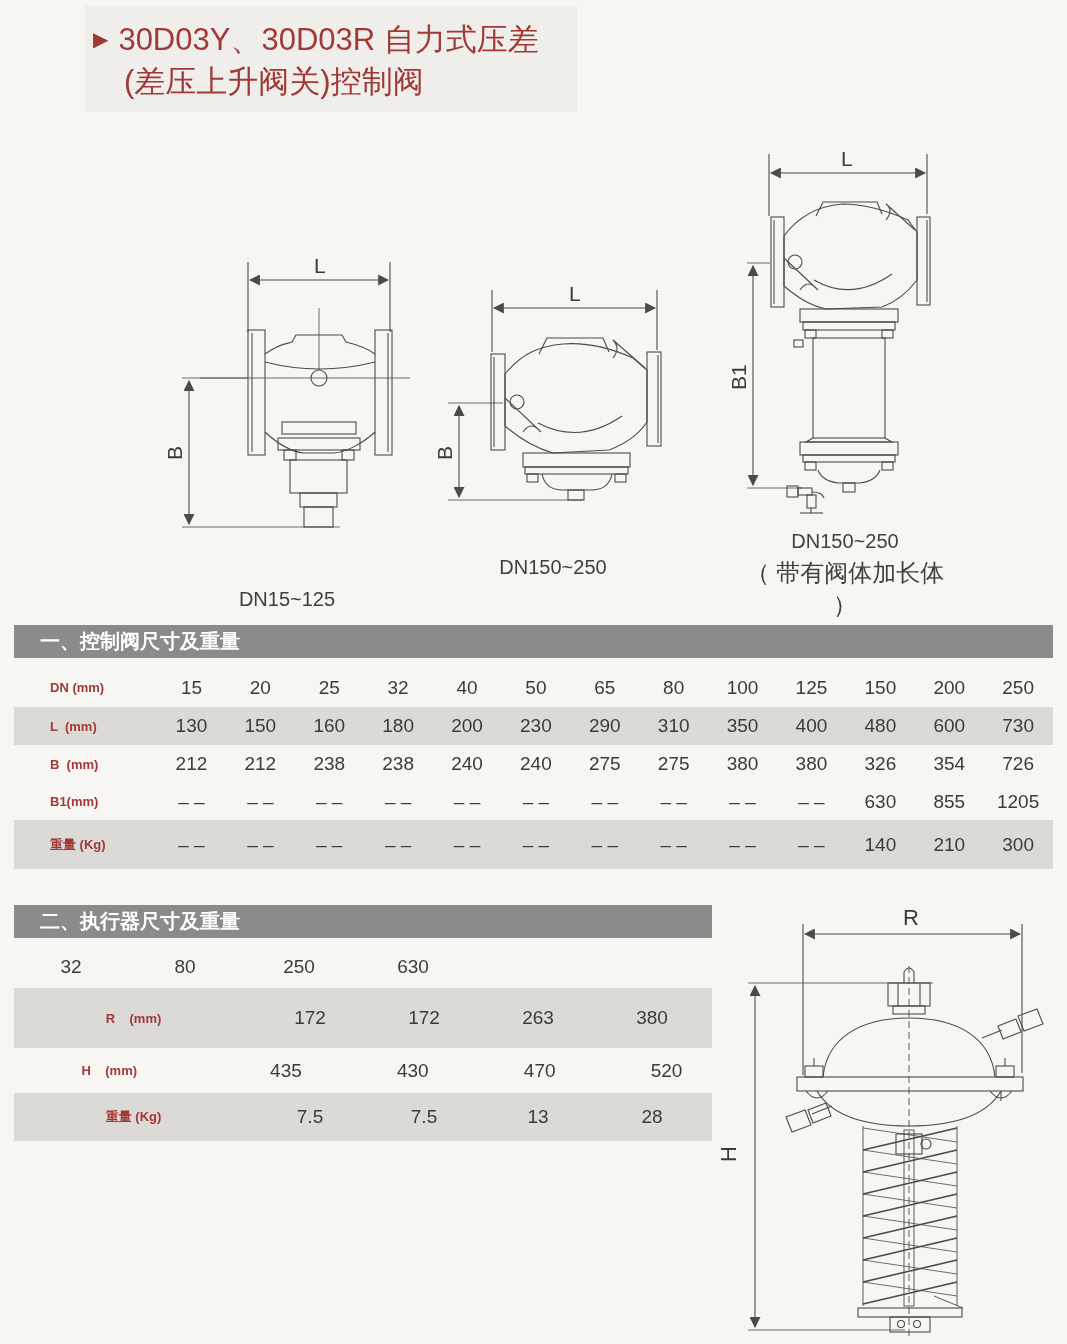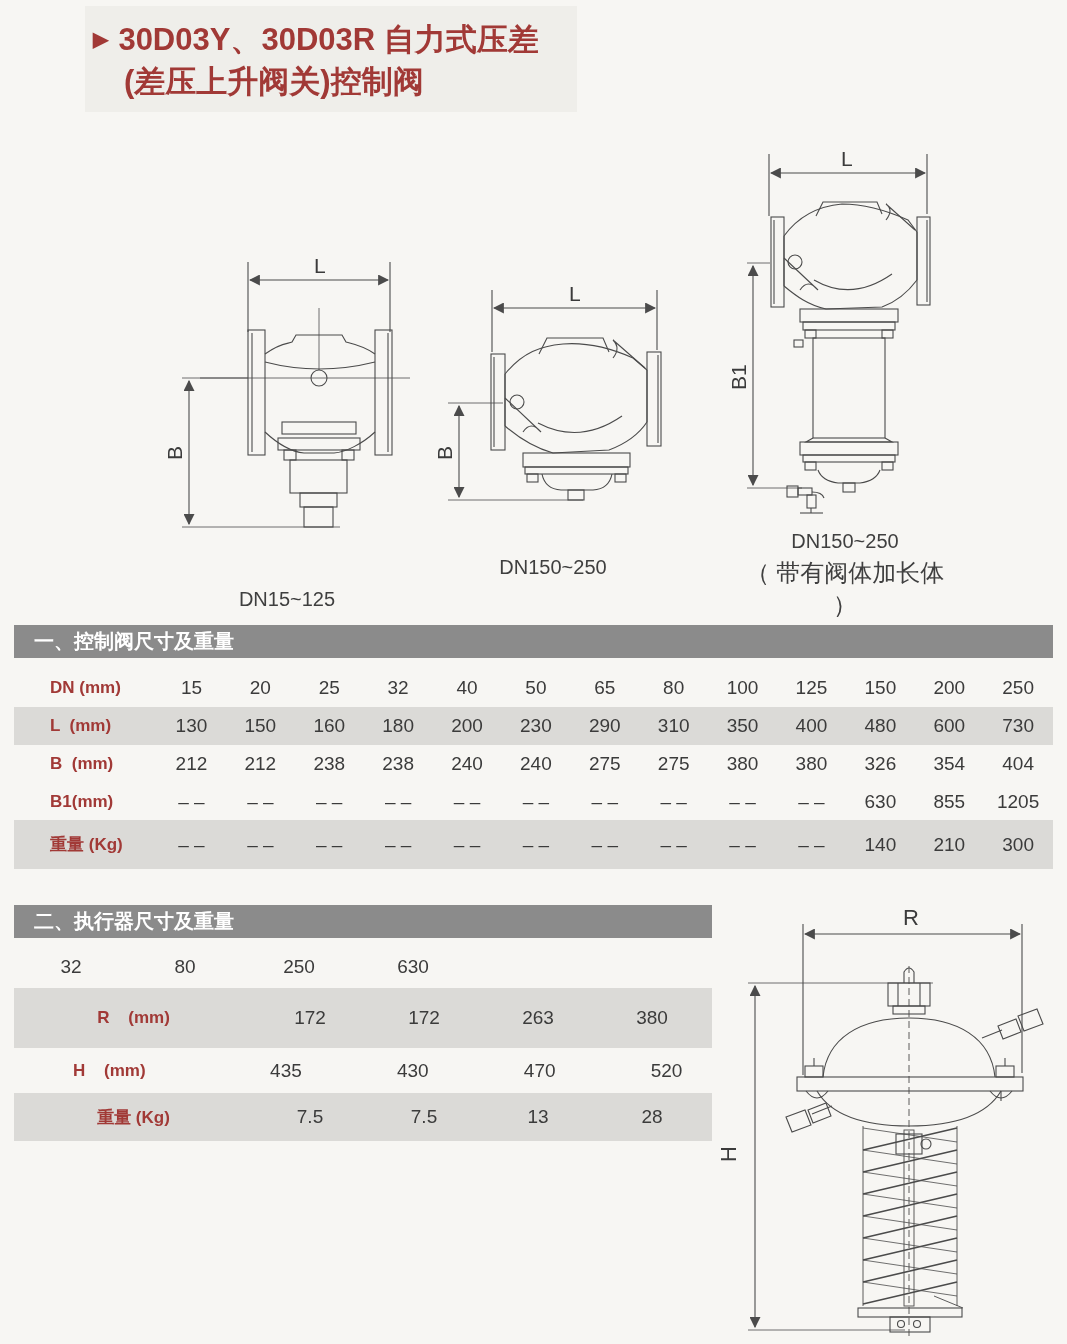--- a/index.html
+++ b/index.html
@@ -4,35 +4,35 @@
 <style>
   html,body{margin:0;padding:0;}
   .page{
     position:relative; width:1067px; height:1344px;
     background:#f7f6f3; overflow:hidden;
     font-family:"Liberation Sans", sans-serif;
     color:#3b3b3b;
   }
   
   .title-band{position:absolute; left:85px; top:6px; width:492px; height:106px; background:#efeeea;}
-  .title{position:absolute; left:93px; top:18px; color:#a13936; font-weight:bold; line-height:42px; font-size:31px;}
+  .title{position:absolute; left:93px; top:18px; color:#a13936; font-weight:normal; line-height:42px; font-size:31px;}
   .title .arrow{font-size:20px; vertical-align:4px; margin-right:10px;}
   .title .l2{margin-left:31px;}
   
   svg{position:absolute; overflow:visible;}
   svg text{fill:#3b3b3b; font-family:"Liberation Sans",sans-serif;}
   .dwg-caption{position:absolute; text-align:center; font-size:20px; color:#3f3f3f;}
   .dwg-caption .c2{font-size:24px; display:block; margin-top:4px;}
   
   .bar{position:absolute; left:14px; height:33px; background:#8b8b8b; color:#fff;
-       font-weight:bold; font-size:20px; display:flex; align-items:center; padding-left:20px; box-sizing:border-box;}
+       font-weight:bold; font-size:20px; display:flex; align-items:center; padding-left:26px; box-sizing:border-box;}
   .tbl{position:absolute; left:14px;}
   .trow{display:flex; align-items:center;}
   .trow.shaded{background:#dbdad7;}
-  .tlabel{color:#a13936; font-weight:bold; font-size:17px; white-space:pre; box-sizing:border-box;}
+  .tlabel{color:#a13936; font-weight:bold; font-size:13px; white-space:pre; box-sizing:border-box;}
   .tcell{text-align:center; font-size:19px; color:#3b3b3b;}
   .t1 .tlabel{width:143px; padding-left:36px;}
   .t1 .tcell{width:68.9px;}
   .t2 .tlabel{width:239px; text-align:center;}
   .t2 .tcell{width:114px;}
 </style>
 </head>
 <body>
 
 <div class="page">
@@ -236,21 +236,21 @@
         <div class="tcell">238</div>
         <div class="tcell">238</div>
         <div class="tcell">240</div>
         <div class="tcell">240</div>
         <div class="tcell">275</div>
         <div class="tcell">275</div>
         <div class="tcell">380</div>
         <div class="tcell">380</div>
         <div class="tcell">326</div>
         <div class="tcell">354</div>
-        <div class="tcell">404</div>
+        <div class="tcell">726</div>
       </div>
       <div class="trow" style="height: 37px;">
         <div class="tlabel">B1(mm)</div>
         <div class="tcell">– –</div>
         <div class="tcell">– –</div>
         <div class="tcell">– –</div>
         <div class="tcell">– –</div>
         <div class="tcell">– –</div>
         <div class="tcell">– –</div>
         <div class="tcell">– –</div>

